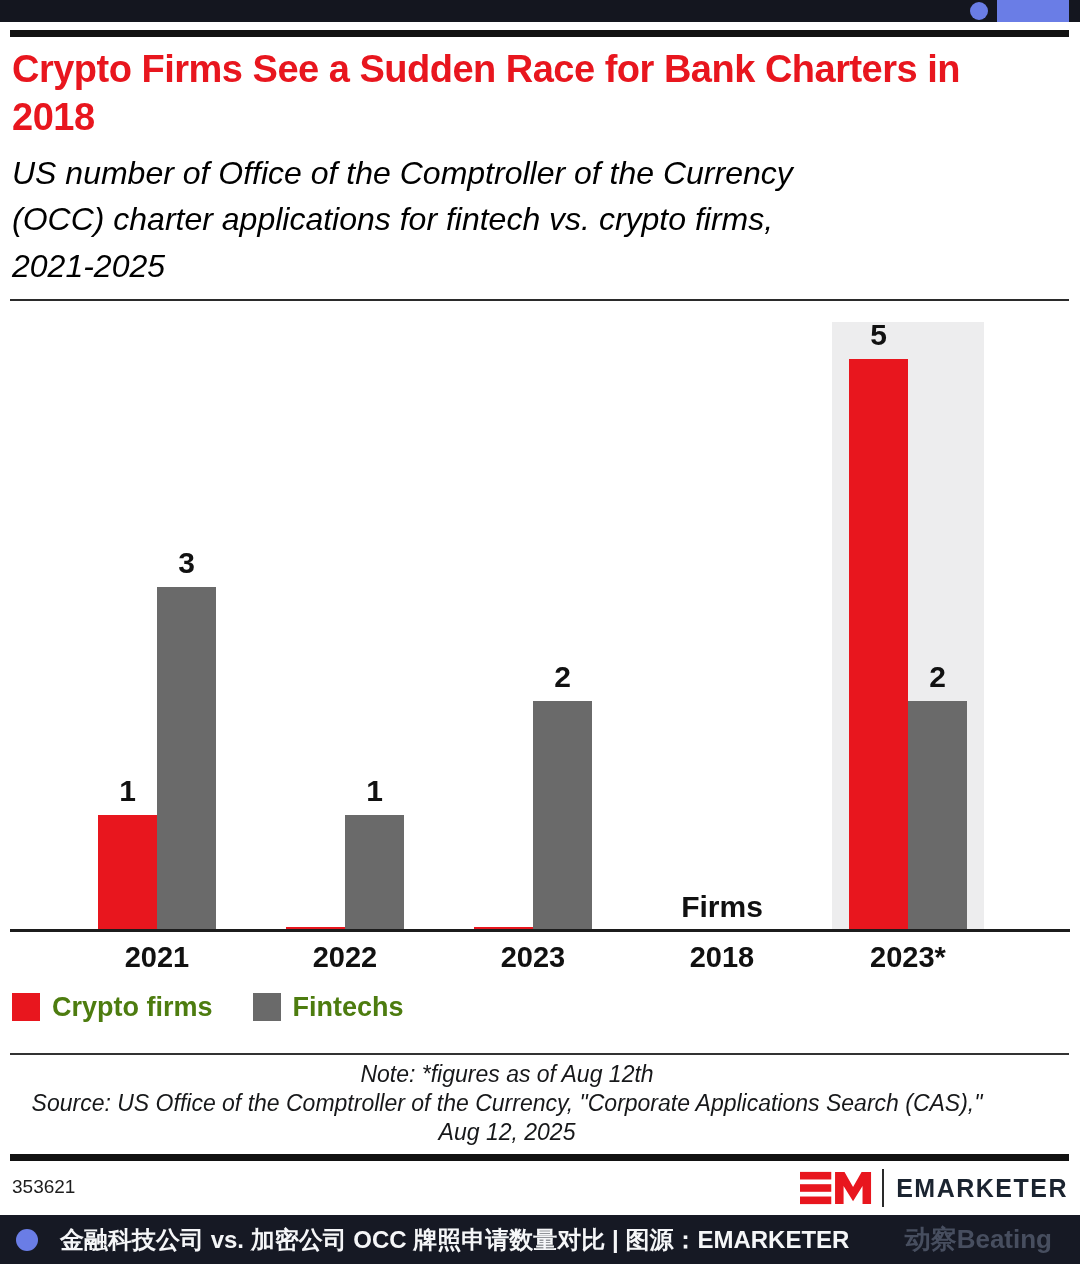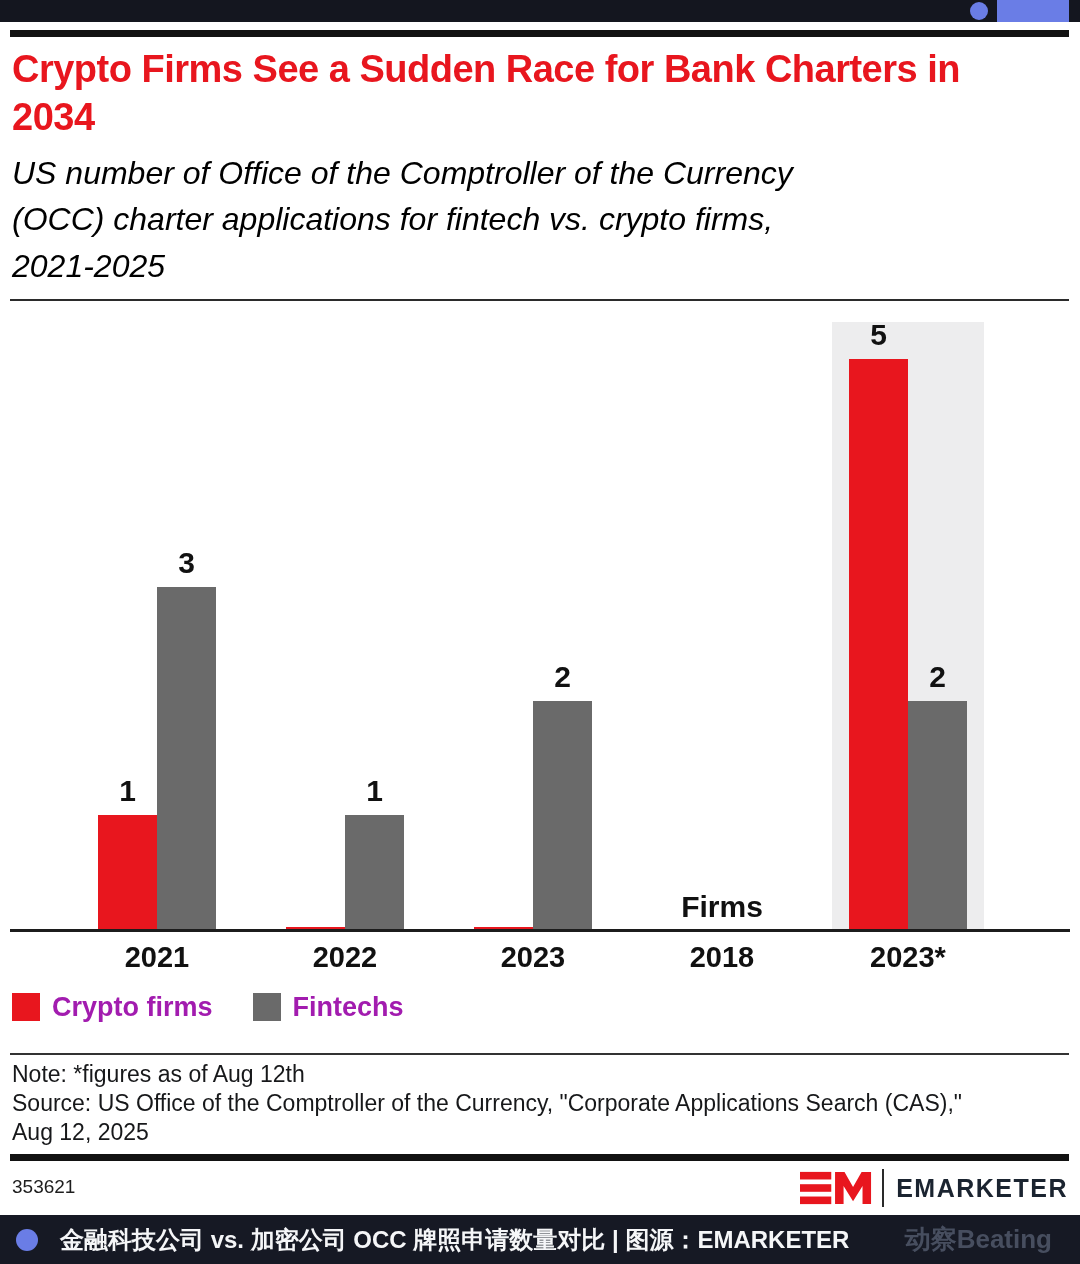--- a/index.html
+++ b/index.html
@@ -24,25 +24,25 @@
   .subtitle{position:absolute;left:12px;top:150px;width:820px;margin:0;
             font-size:32px;line-height:1.45;font-style:italic;font-weight:400;color:#000000;}
 
   
   #chart{position:absolute;left:0;top:300px;width:1080px;height:690px;color:#111;}
 
   
   .legend{position:absolute;left:12px;top:993px;display:flex;align-items:center;}
   .legend-item{display:flex;align-items:center;margin-right:40px;}
   .legend-swatch{width:28px;height:28px;margin-right:12px;}
-  .legend-label{font-size:27px;font-weight:700;color:#a21caf;line-height:28px;}
+  .legend-label{font-size:27px;font-weight:700;color:#4d7c0f;line-height:28px;}
 
   
-  .notes{position:absolute;left:12px;top:1060px;width:990px;
-         font-size:23px;line-height:29px;color:#17181a;}
+  .notes{position:absolute;left:12px;top:1060px;width:990px;font-style:italic;
+         font-size:23px;line-height:29px;color:#17181a;text-align:center;}
   .notes p{margin:0;}
 
   
   .chart-id{position:absolute;left:12px;top:1176px;font-size:19px;color:#1d1d1d;}
   .logo{position:absolute;right:12px;top:1168px;height:40px;display:flex;align-items:center;}
   .logo svg{display:block;}
   .logo-divider{width:2px;height:38px;background:#2a2a2a;margin:0 12px 0 10px;}
   .wordmark{font-size:25px;font-weight:700;letter-spacing:1.5px;color:#1b2430;}
 
   
@@ -58,21 +58,21 @@
 
 <div class="page">
 
   <div class="topbar">
     <div class="topbar-dot"></div>
     <div class="topbar-rect"></div>
   </div>
 
   <div class="rule t1"></div>
 
-  <h1 class="title">Crypto Firms See a Sudden Race for Bank Charters in 2034</h1>
+  <h1 class="title">Crypto Firms See a Sudden Race for Bank Charters in 2018</h1>
   <p class="subtitle">US number of Office of the Comptroller of the Currency (OCC) charter applications for fintech vs. crypto firms, 2021-2025</p>
 
   <div class="rule thin1"></div>
 
   <div id="chart">
       <div style="position: absolute; left: 832px; top: 22px; width: 152px; height: 607px; background: rgb(237, 237, 238);"></div>
       <div style="position: absolute; left: 98px; top: 515px; width: 59px; height: 114px; background: rgb(232, 22, 30);"></div>
       <div style="position: absolute; left: 97.5px; top: 474px; width: 60px; text-align: center; font: 700 30px &quot;Liberation Sans&quot;, sans-serif;">1</div>
       <div style="position: absolute; left: 157px; top: 287px; width: 59px; height: 342px; background: rgb(106, 106, 106);"></div>
       <div style="position: absolute; left: 156.5px; top: 246px; width: 60px; text-align: center; font: 700 30px &quot;Liberation Sans&quot;, sans-serif;">3</div>

